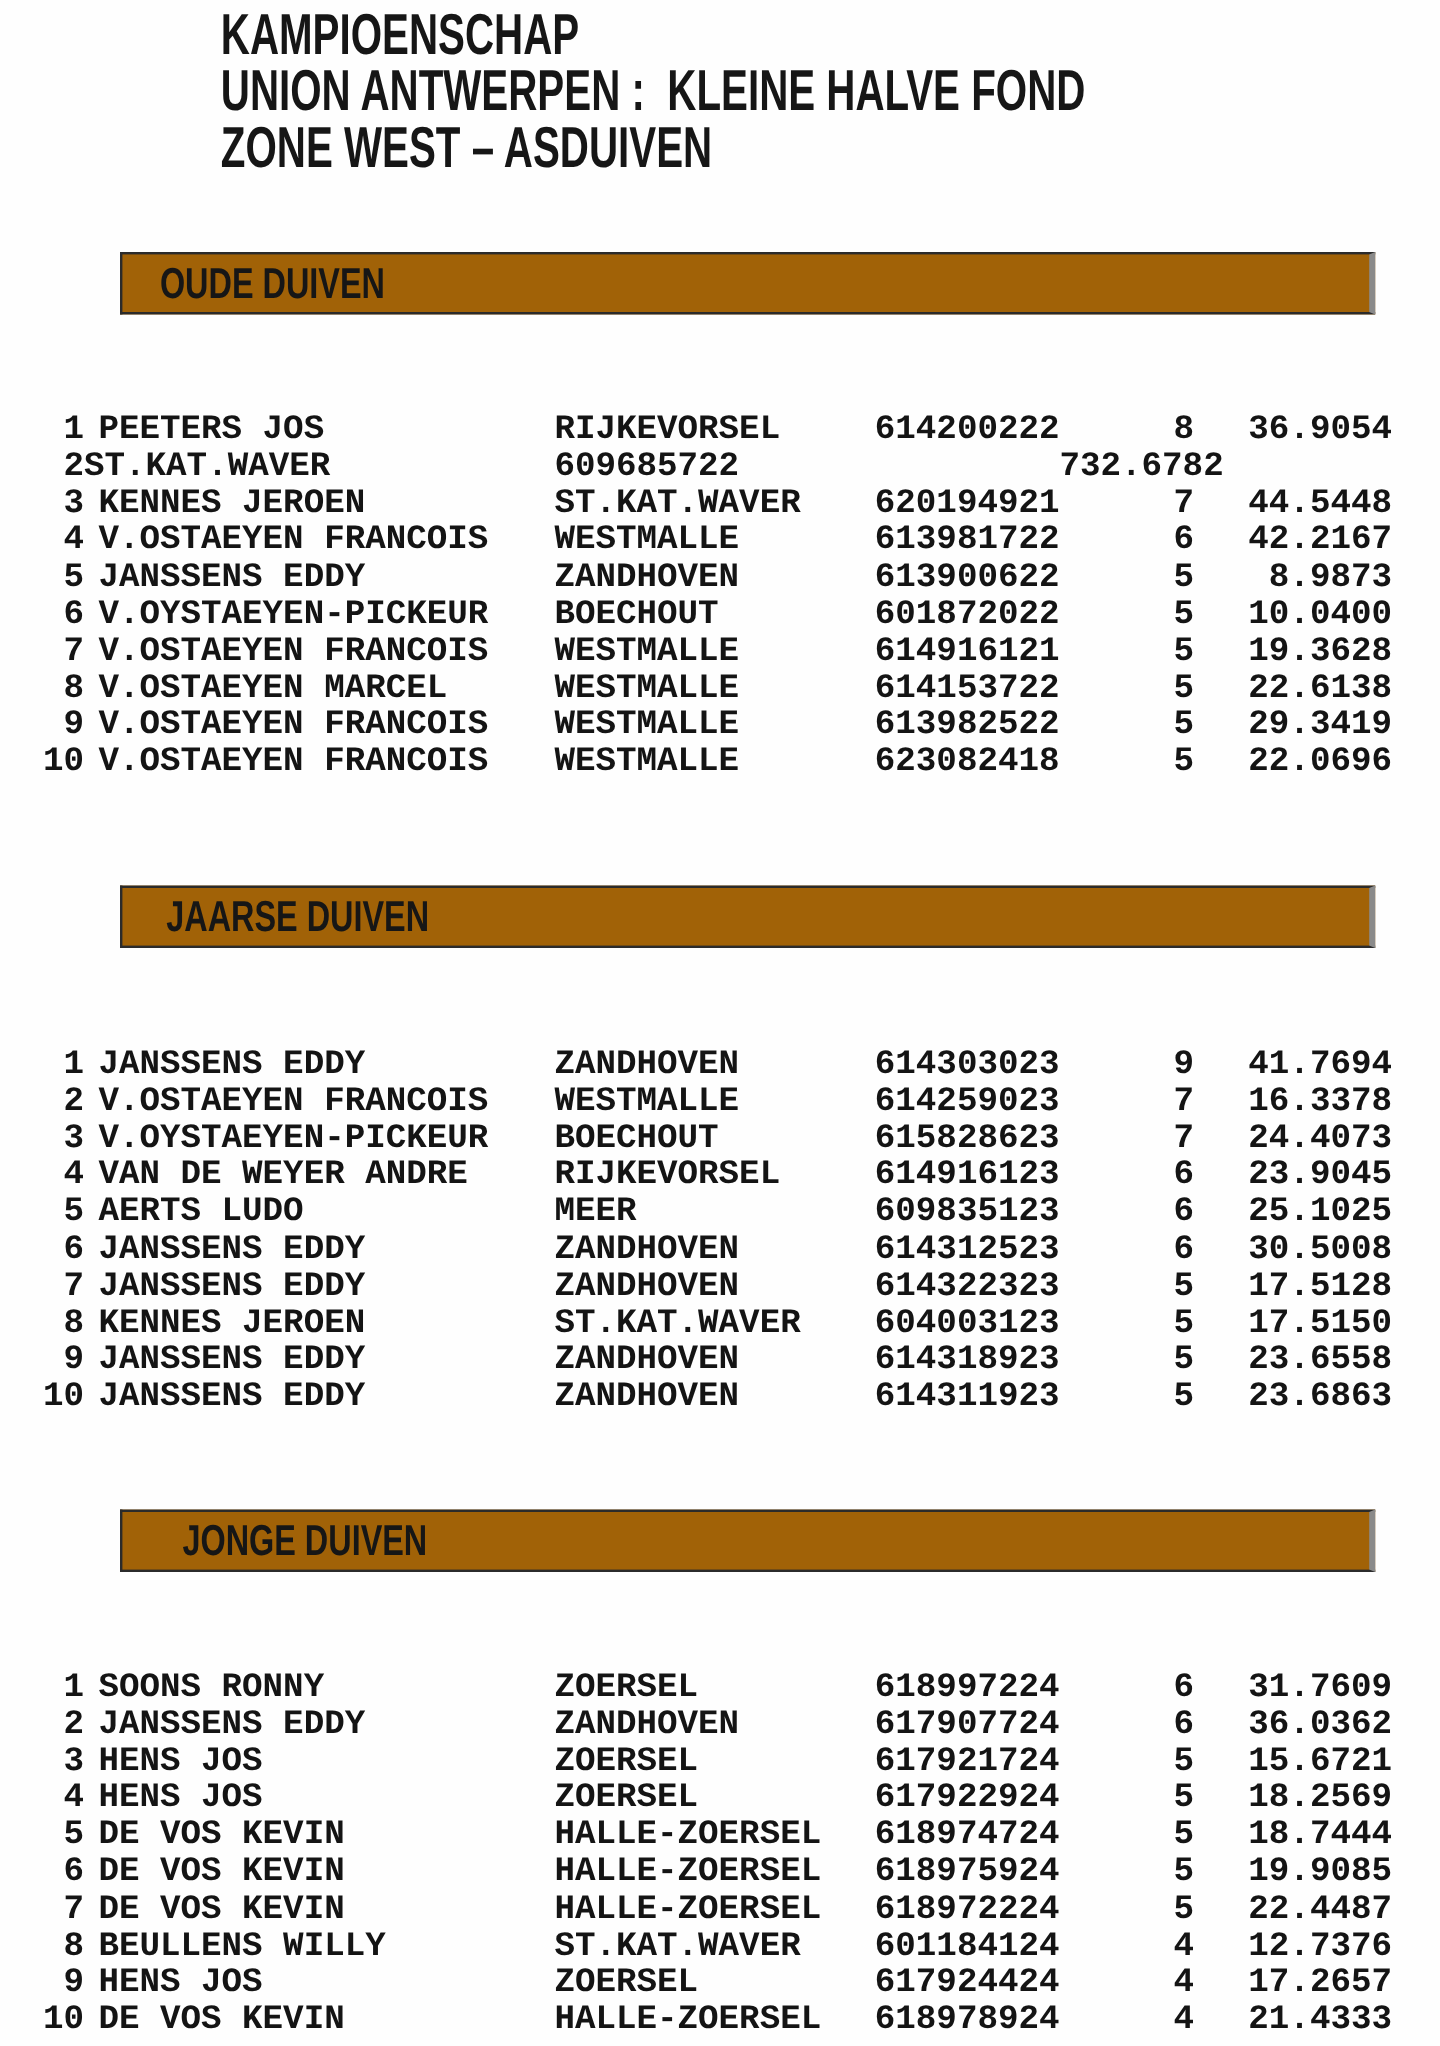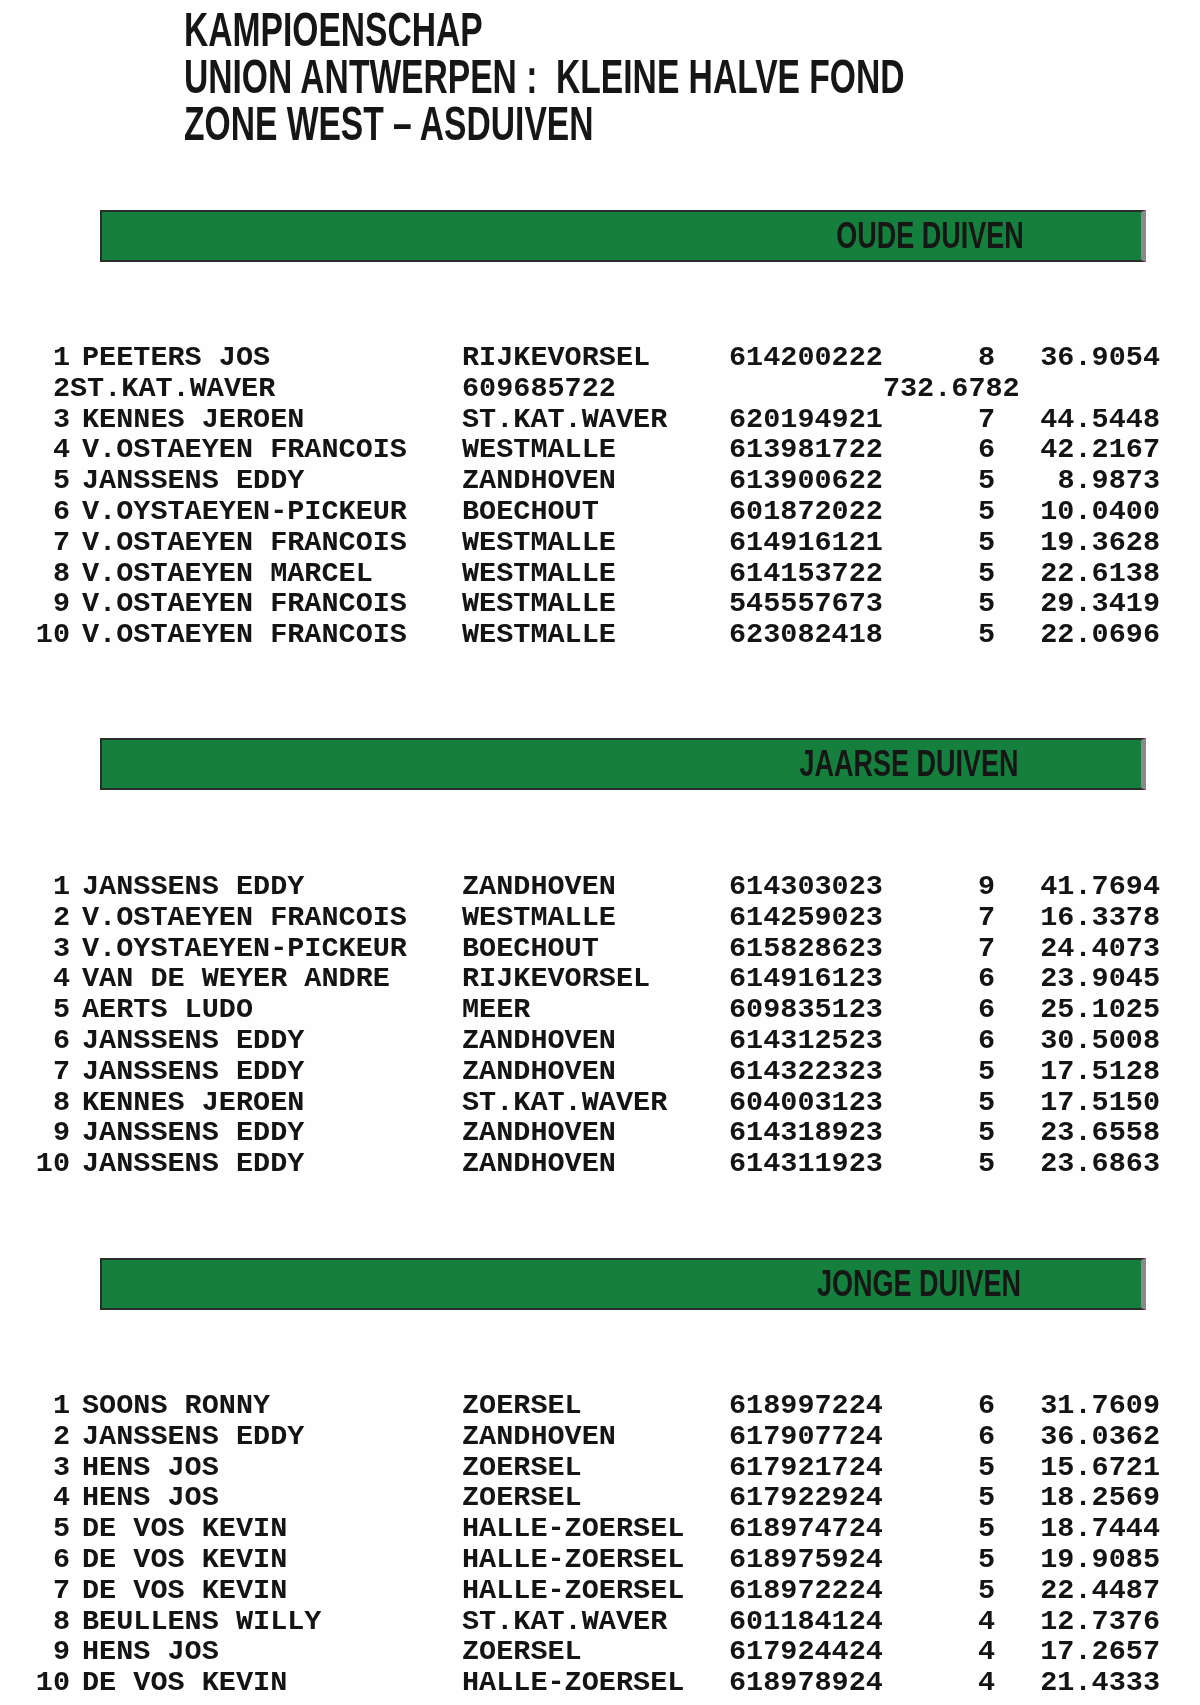--- a/index.html
+++ b/index.html
@@ -42,22 +42,22 @@
   .section-box {
     position: absolute;
     left: 100px;
     width: 1046px;
     height: 52px;
     border: 2px solid #2b2b2b;
     border-right: 5px solid #8a8a8a;
     box-sizing: border-box;
     display: flex;
     align-items: center;
-    justify-content: flex-end;
-    background: #15803d;
+    justify-content: flex-start;
+    background: #a16207;
   }
   .section-box .box-label {
     font-family: "Liberation Sans", sans-serif;
     font-weight: 700;
     font-size: 36px;
     color: #161616;
     transform: scaleX(0.75);
     transform-origin: 50% 50%;
     margin-right: 86px;
     white-space: pre;
@@ -83,21 +83,21 @@
   .rank   { text-align: right; }
   .name   { text-align: left; padding-left: 12px; }
   .place  { text-align: left; }
   .ring   { text-align: left; }
   .prizes { text-align: right; }
   .coef   { text-align: right; }
   #rows-0 { top: 343px; }
   #rows-1 { top: 872px; }
   #rows-2 { top: 1391px; }
   #box-0  { top: 210px; }
-  #box-1  { top: 738px; padding-left: 32px; }
+  #box-1  { top: 738px; }
   #box-2  { top: 1258px; padding-left: 16px; }
 </style>
 </head>
 <body>
 
 <div class="page">
 
   <header class="doc-title">
     <div class="title-line">KAMPIOENSCHAP</div>
     <div class="title-line">UNION ANTWERPEN :  KLEINE HALVE FOND</div>
@@ -176,21 +176,21 @@
     <span class="c place">WESTMALLE</span>
     <span class="c ring">614153722</span>
     <span class="c prizes">5</span>
     <span class="c coef">22.6138</span>
   </div>
 
   <div class="row">
     <span class="c rank">9</span>
     <span class="c name">V.OSTAEYEN FRANCOIS</span>
     <span class="c place">WESTMALLE</span>
-    <span class="c ring">545557673</span>
+    <span class="c ring">613982522</span>
     <span class="c prizes">5</span>
     <span class="c coef">29.3419</span>
   </div>
 
   <div class="row">
     <span class="c rank">10</span>
     <span class="c name">V.OSTAEYEN FRANCOIS</span>
     <span class="c place">WESTMALLE</span>
     <span class="c ring">623082418</span>
     <span class="c prizes">5</span>

